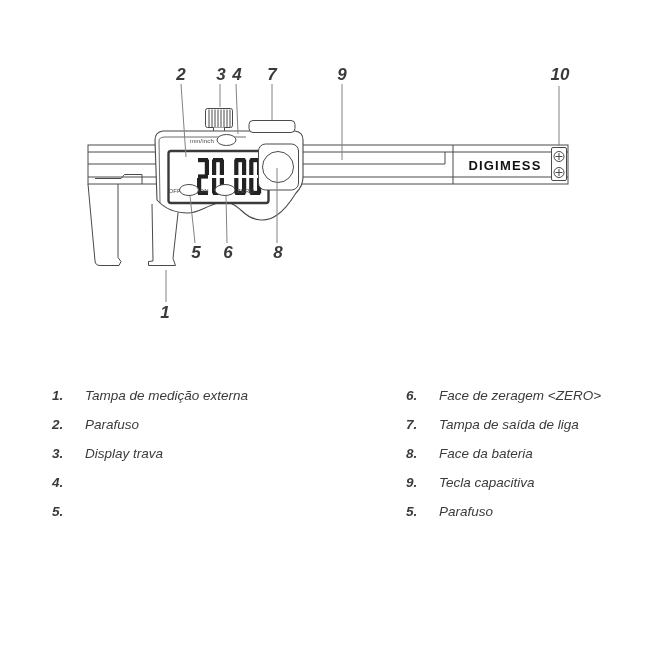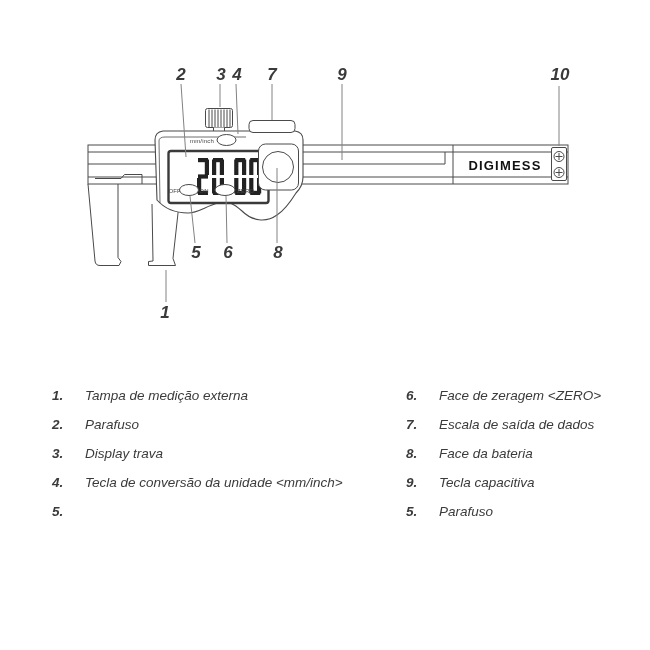--- a/index.html
+++ b/index.html
@@ -162,34 +162,33 @@
       <div class="legend-row">
         <span class="legend-num">2.</span>
         <span class="legend-text"><span>Parafuso</span><b></b></span>
       </div>
       <div class="legend-row">
         <span class="legend-num">3.</span>
         <span class="legend-text"><span>Display trava</span><b></b></span>
       </div>
       <div class="legend-row">
         <span class="legend-num">4.</span>
-        <span class="legend-text"><span>Tecla de conversão da unidade </span><b>&lt;mm/inch&gt;</b></span>
       </div>
       <div class="legend-row">
         <span class="legend-num">5.</span>
       </div>
     </div>
     <div class="legend-col c2">
       <div class="legend-row">
         <span class="legend-num">6.</span>
         <span class="legend-text"><span>Face de zeragem </span><b>&lt;ZERO&gt;</b></span>
       </div>
       <div class="legend-row">
         <span class="legend-num">7.</span>
-        <span class="legend-text"><span>Escala de saída de dados</span><b></b></span>
+        <span class="legend-text"><span>Tampa de saída de liga</span><b></b></span>
       </div>
       <div class="legend-row">
         <span class="legend-num">8.</span>
         <span class="legend-text"><span>Face da bateria</span><b></b></span>
       </div>
       <div class="legend-row">
         <span class="legend-num">9.</span>
         <span class="legend-text"><span>Tecla capacitiva</span><b></b></span>
       </div>
       <div class="legend-row">

